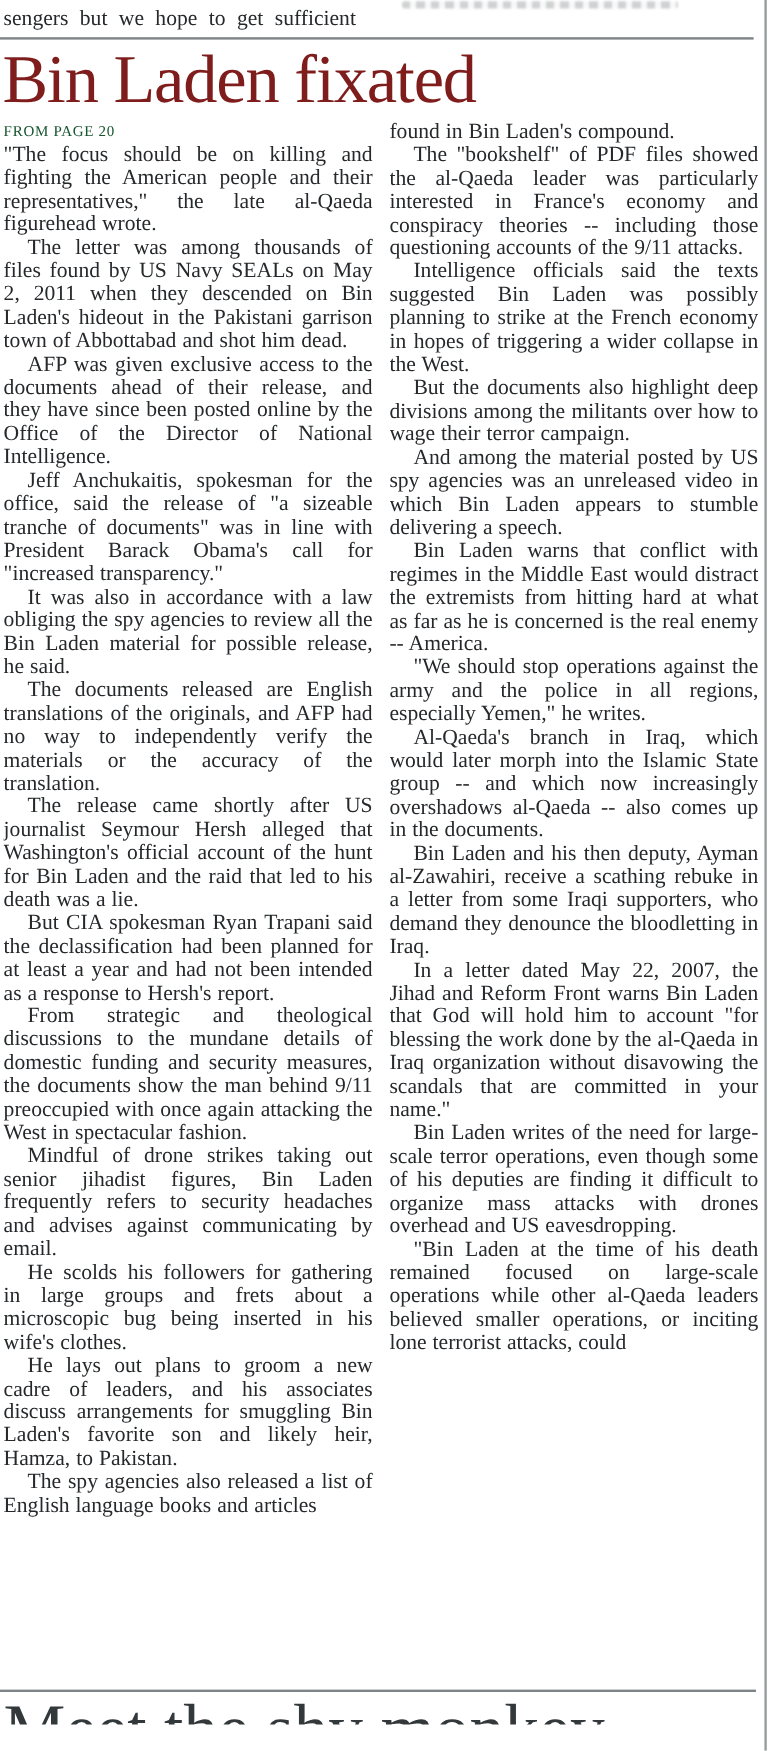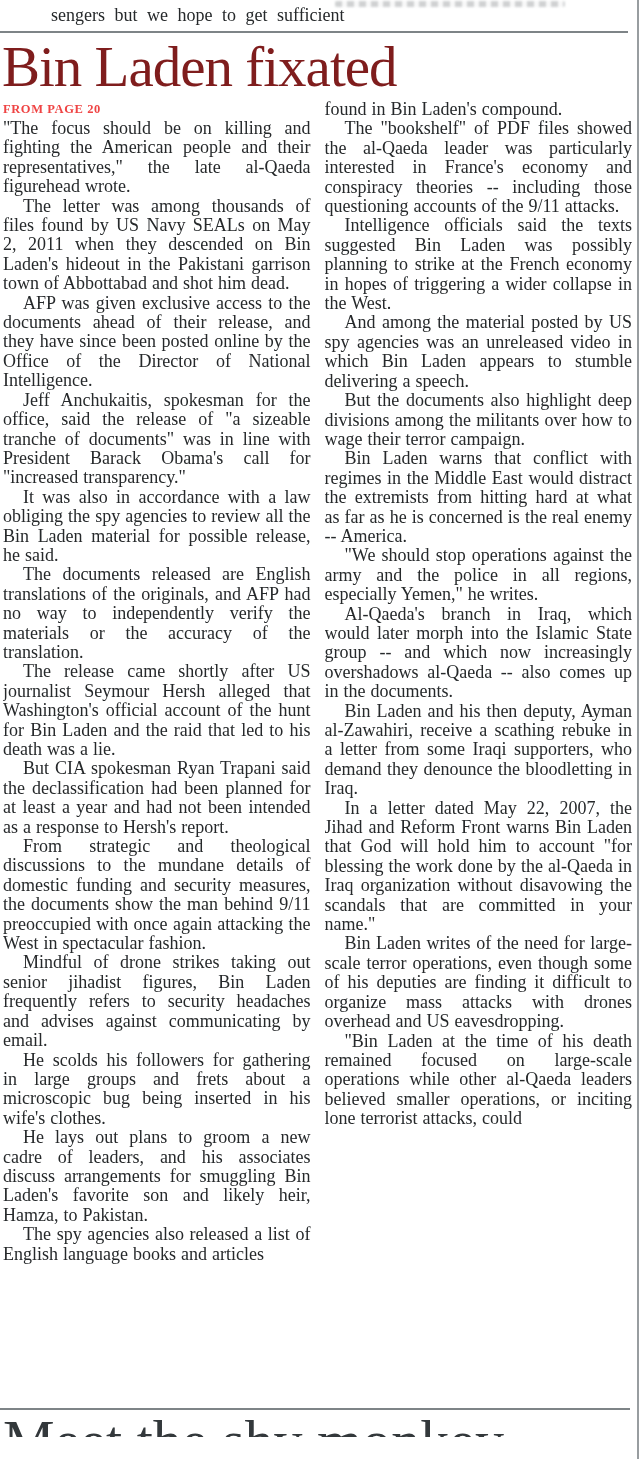--- a/index.html
+++ b/index.html
@@ -24,21 +24,21 @@
       rgba(120,125,128,0.35) 0 7px, rgba(120,125,128,0.05) 7px 12px);
     filter: blur(1px);
     border-radius: 2px;
   }
 
   .top-strip {
     padding: 4px 10px 0 3px;
     font-size: 18px; line-height: 22px;
     word-spacing: 5px;
     color: #26292b;
-    white-space: nowrap; overflow: hidden; margin-left: 48px;
+    white-space: nowrap; overflow: hidden;
   }
 
   .rule { border: none; margin: 0; background: #7e8487; }
   .top-rule { height: 2px; width: 628px; margin-top: 5px; }
   .bottom-rule { height: 2px; width: 630px; }
 
   .headline {
     margin: 4px 0 0 2px;
     font-size: 57px; line-height: 60px;
     font-weight: 400; letter-spacing: -1px;
@@ -47,22 +47,22 @@
   }
 
   .columns {
     display: flex; gap: 14px;
     margin: 3px 10px 0 3px;
     height: 1308px; overflow: hidden;
   }
   .col { flex: 1 1 0; overflow: hidden; }
 
   .kicker {
-    font-weight: 700; font-size: 12.5px; line-height: 19px;
-    letter-spacing: 0.6px; color: #ef4444;
+    font-weight: 400; font-size: 12.5px; line-height: 19px;
+    letter-spacing: 0.6px; color: #14532d;
   }
 
   .para {
     margin: 0;
     font-size: 18px; line-height: 19.4px;
     text-align: justify;
     text-indent: 20px;
     hyphens: auto; -webkit-hyphens: auto;
     word-spacing: 0.5px;
   }
@@ -111,22 +111,22 @@
           <p class="para">He scolds his followers for gathering in large groups and frets about a microscopic bug being inserted in his wife's clothes.</p>
           <p class="para">He lays out plans to groom a new cadre of leaders, and his associates discuss arrangements for smuggling Bin Laden's favorite son and likely heir, Hamza, to Pakistan.</p>
           <p class="para">The spy agencies also released a list of English language books and articles</p>
         </div>
     </div>
     <div class="col">
       <div class="para-list">
           <p class="para">found in Bin Laden's compound.</p>
           <p class="para">The "bookshelf" of PDF files showed the al-Qaeda leader was particularly interested in France's economy and conspiracy theories -- including those questioning accounts of the 9/11 attacks.</p>
           <p class="para">Intelligence officials said the texts suggested Bin Laden was possibly planning to strike at the French economy in hopes of triggering a wider collapse in the West.</p>
+          <p class="para">But the documents also highlight deep divisions among the militants over how to wage their terror campaign.</p>
           <p class="para">And among the material posted by US spy agencies was an unreleased video in which Bin Laden appears to stumble delivering a speech.</p>
-          <p class="para">But the documents also highlight deep divisions among the militants over how to wage their terror campaign.</p>
           <p class="para">Bin Laden warns that conflict with regimes in the Middle East would distract the extremists from hitting hard at what as far as he is concerned is the real enemy -- America.</p>
           <p class="para">"We should stop operations against the army and the police in all regions, especially Yemen," he writes.</p>
           <p class="para">Al-Qaeda's branch in Iraq, which would later morph into the Islamic State group -- and which now increasingly overshadows al-Qaeda -- also comes up in the documents.</p>
           <p class="para">Bin Laden and his then deputy, Ayman al-Zawahiri, receive a scathing rebuke in a letter from some Iraqi supporters, who demand they denounce the bloodletting in Iraq.</p>
           <p class="para">In a letter dated May 22, 2007, the Jihad and Reform Front warns Bin Laden that God will hold him to account "for blessing the work done by the al-Qaeda in Iraq organization without disavowing the scandals that are committed in your name."</p>
           <p class="para">Bin Laden writes of the need for large-scale terror operations, even though some of his deputies are finding it difficult to organize mass attacks with drones overhead and US eavesdropping.</p>
           <p class="para">"Bin Laden at the time of his death remained focused on large-scale operations while other al-Qaeda leaders believed smaller operations, or inciting lone terrorist attacks, could</p>
         </div>
     </div>
   </div>

